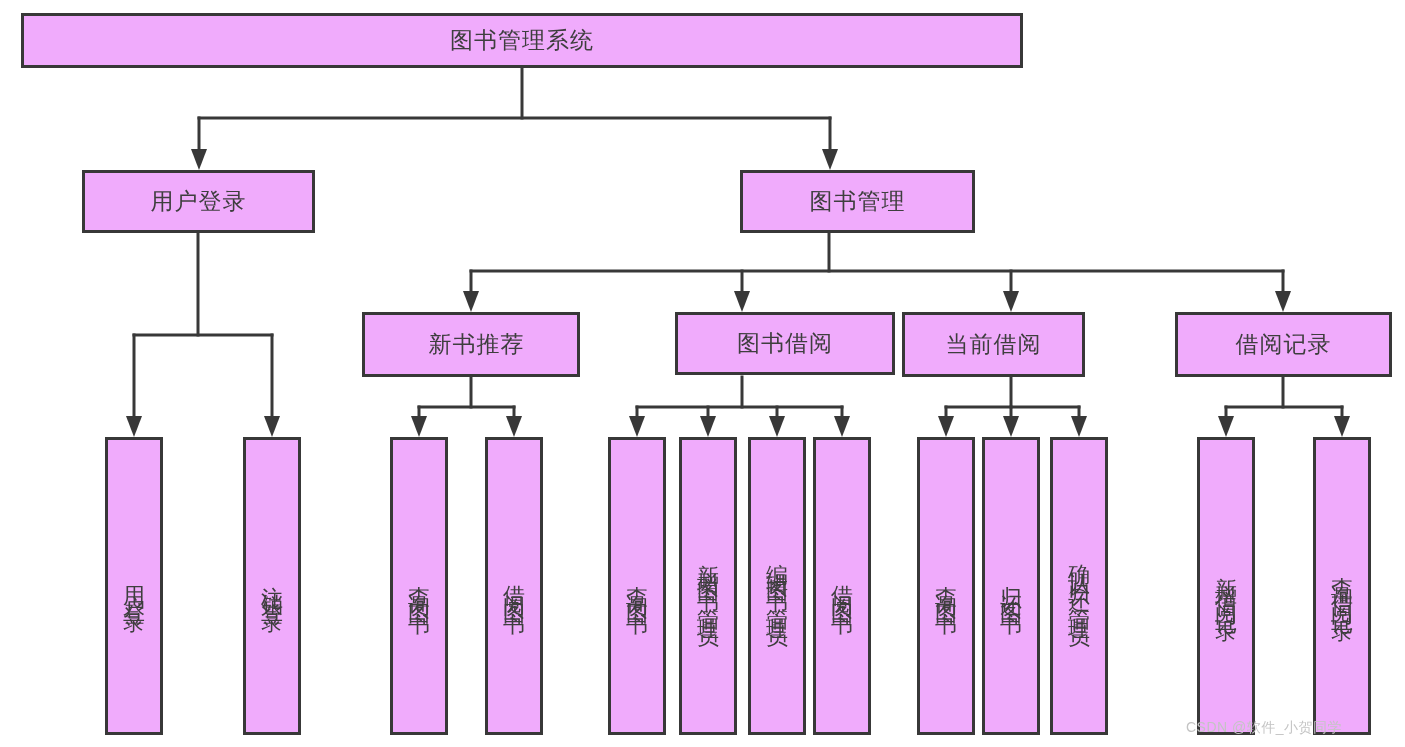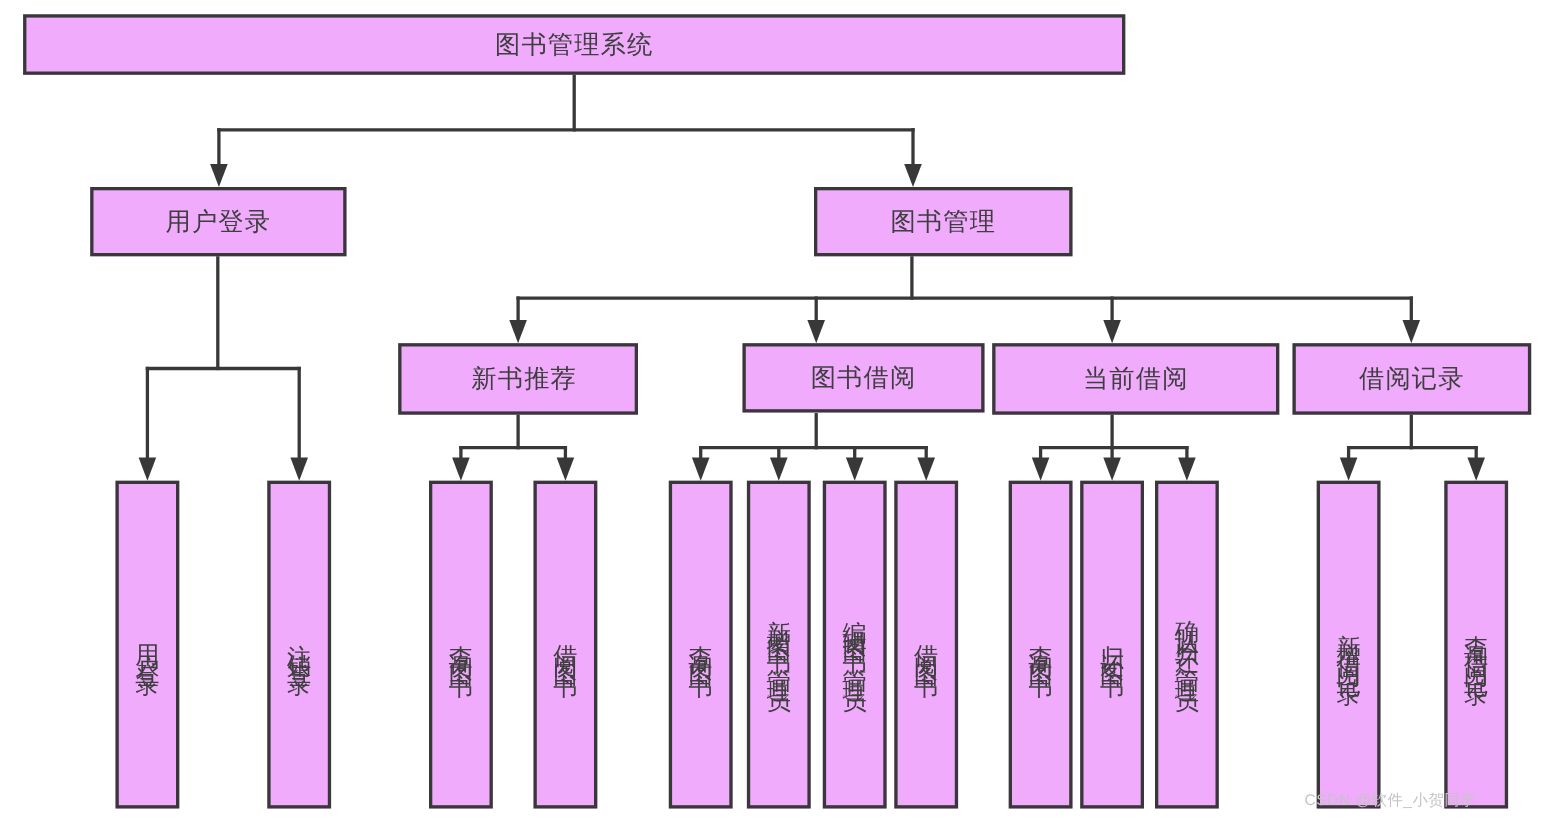--- a/index.html
+++ b/index.html
@@ -38,21 +38,21 @@
     white-space:nowrap;
   }
   
   .n-root{left:21px;top:13px;width:1002px;height:55px;}
   
   .n-ulogin{left:82px;top:170px;width:233px;height:63px;}
   .n-bmgmt{left:740px;top:170px;width:235px;height:63px;}
   
   .n-nb{left:362px;top:312px;width:218px;height:65px;padding-left:11px;}
   .n-bb{left:632px;top:312px;width:220px;height:63px;margin-left:43px;}
-  .n-cb{left:902px;top:312px;width:261px;height:65px;}
+  .n-cb{left:902px;top:312px;width:183px;height:65px;}
   .n-br{left:1175px;top:312px;width:217px;height:65px;}
   
   .l-u1{left:105px;} .l-u2{left:243px;}
   .l-n1{left:390px;} .l-n2{left:485px;}
   .l-b1{left:608px;} .l-b2{left:679px;} .l-b3{left:748px;} .l-b4{left:813px;}
   .l-c1{left:917px;} .l-c2{left:982px;} .l-c3{left:1050px;}
   .l-r1{left:1197px;} .l-r2{left:1313px;}
   .watermark{
     position:absolute;
     left:1186px;top:719px;

